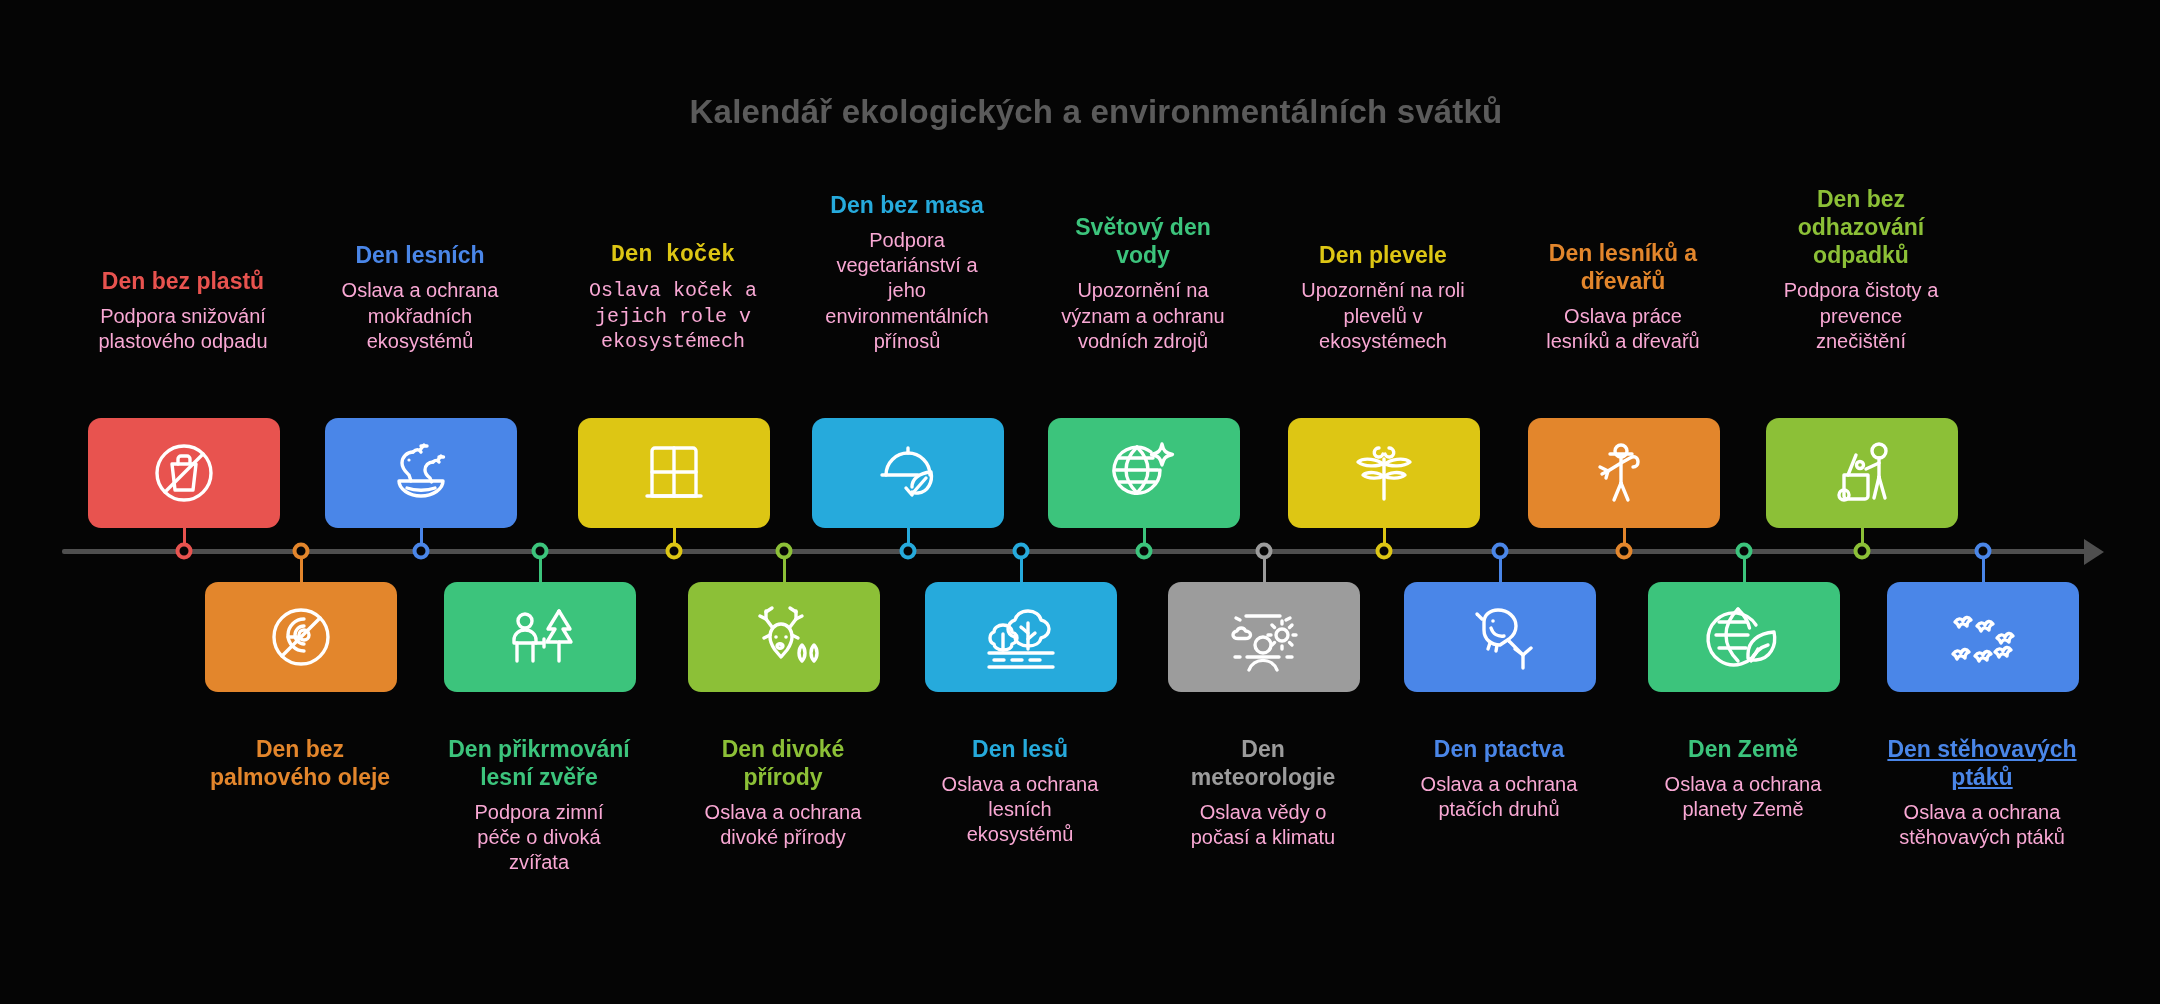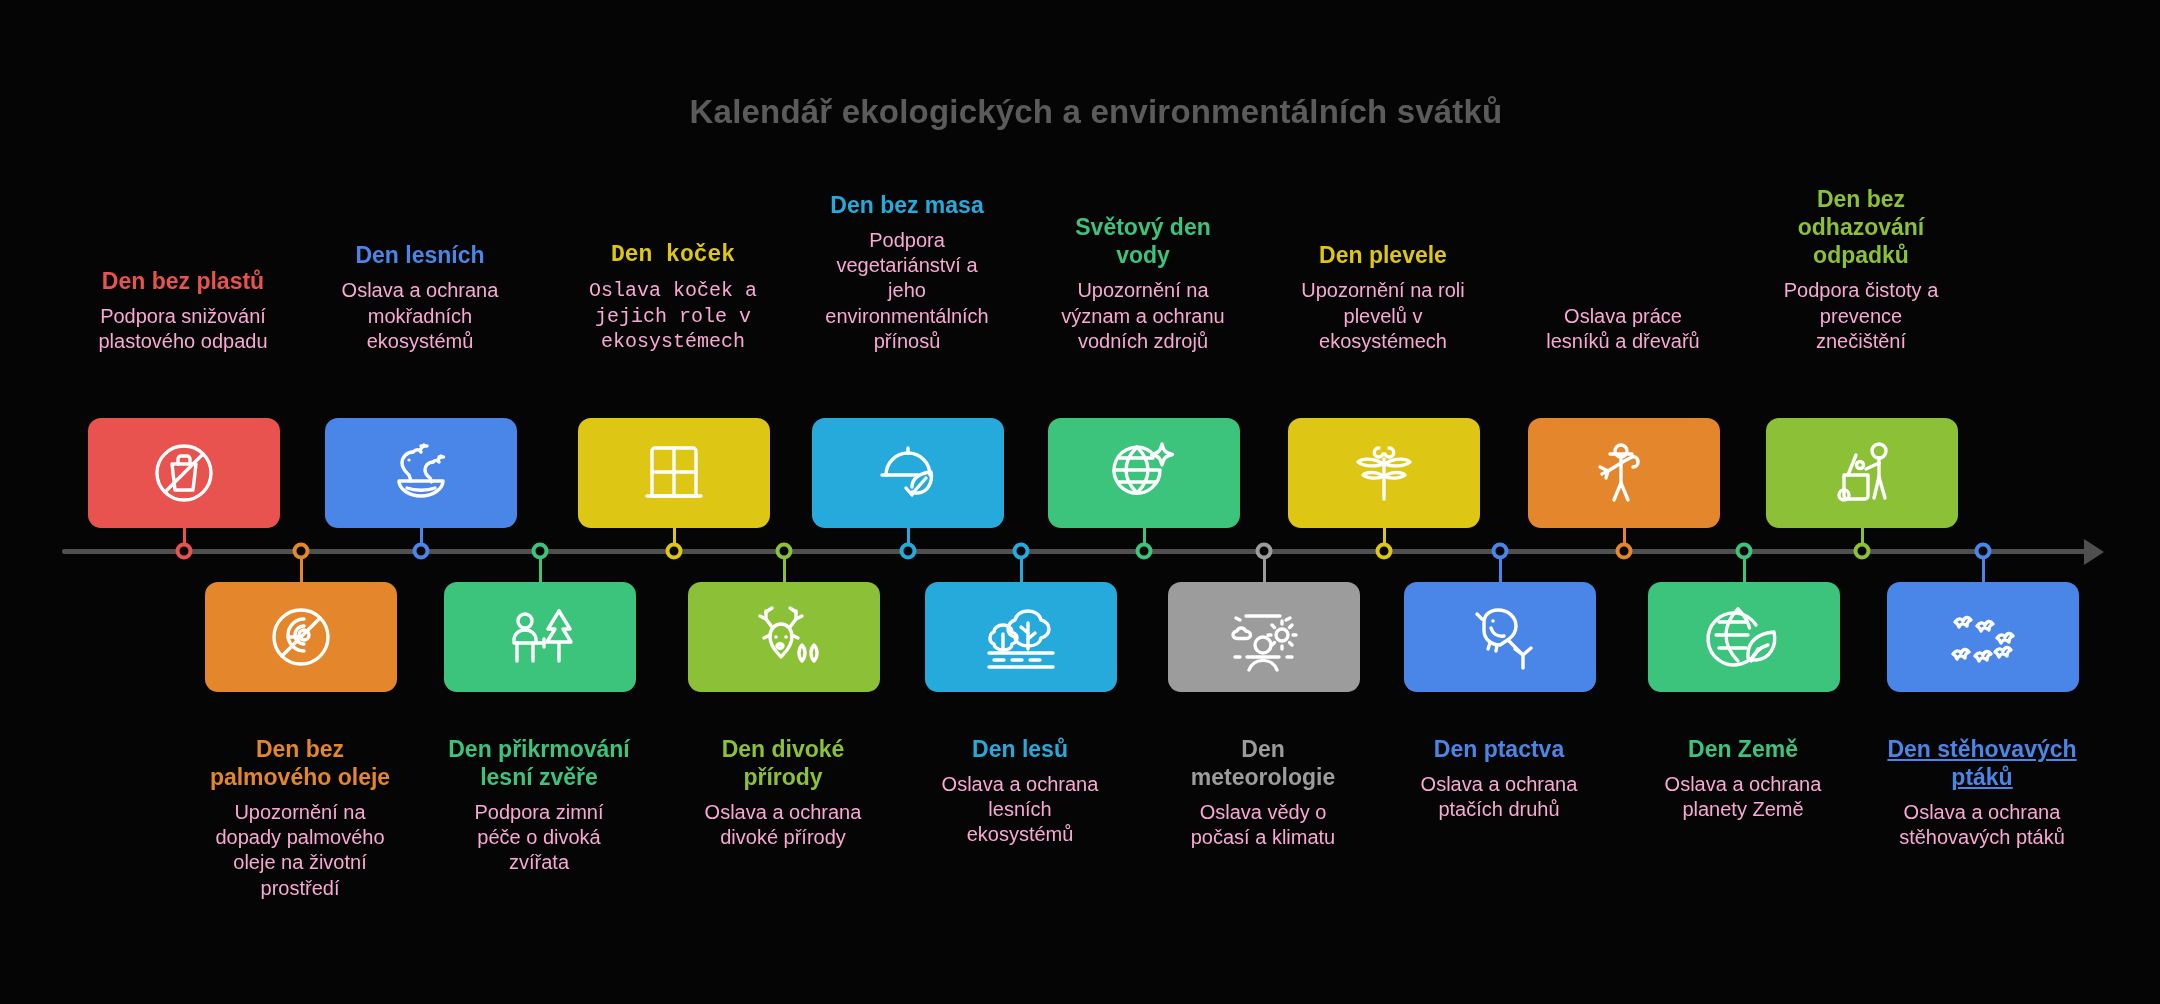--- a/index.html
+++ b/index.html
@@ -208,20 +208,21 @@
      <path d="M38 30c6-6 20-8 26-3-6 5-20 5-26 1z"></path>
      <path d="M38 42c-5-5-16-6-21-2 5 4 16 4 21 1z"></path>
      <path d="M38 42c5-5 16-6 21-2-5 4-16 4-21 1z"></path>
             </g>
           </svg>
         </span>
       </div>
       <div class="stem" style="left: 1382.5px; top: 528px; height: 23px; background: rgb(221, 198, 20);"></div>
       <div class="dot" style="left: 1384px; top: 551px; border-color: rgb(221, 198, 20);"></div>
       <div class="txt" style="left: 1528px; bottom: 642px;">
+        <div class="t-title" style="color: rgb(227, 134, 44);">Den lesníků a dřevařů</div>
         <div class="t-desc">Oslava práce lesníků a dřevařů</div>
       </div>
       <div class="card" style="left: 1528px; top: 418px; background: rgb(227, 134, 44);">
         <span>
           <svg width="76" height="76" viewBox="0 0 76 76">
             <g fill="none" stroke="#fff" stroke-width="3.4" stroke-linecap="round" stroke-linejoin="round">
      <circle cx="35" cy="16" r="6"></circle>
      <path d="M24 19h22"></path>
      <path d="M35 22v26"></path>
      <path d="M35 48l-7 17"></path>
@@ -273,21 +274,20 @@
      <circle cx="40" cy="35" r="5"></circle>
      <path d="M40 26a9 9 0 1 0 0 18"></path>
      <path d="M40 19a16 16 0 1 0 0 32"></path>
      <path d="M24 37h9"></path>
             </g>
           </svg>
         </span>
       </div>
       <div class="txt" style="left: 205px; top: 735px;">
         <div class="t-title" style="color: rgb(227, 134, 44);">Den bez palmového oleje</div>
-        <div class="t-desc">Upozornění na dopady palmového oleje na životní prostředí</div>
       </div>
       <div class="stem" style="left: 538.5px; top: 551px; height: 31px; background: rgb(60, 196, 124);"></div>
       <div class="dot" style="left: 540px; top: 551px; border-color: rgb(60, 196, 124);"></div>
       <div class="card" style="left: 444px; top: 582px; background: rgb(60, 196, 124);">
         <span>
           <svg width="82" height="76" viewBox="0 0 82 76">
             <g fill="none" stroke="#fff" stroke-width="3.4" stroke-linecap="round" stroke-linejoin="round">
      <circle cx="26" cy="22" r="7"></circle>
      <path d="M15 41c0-6 5-10 11-10s11 4 11 10v3H15z"></path>
      <path d="M18 44v18"></path>

